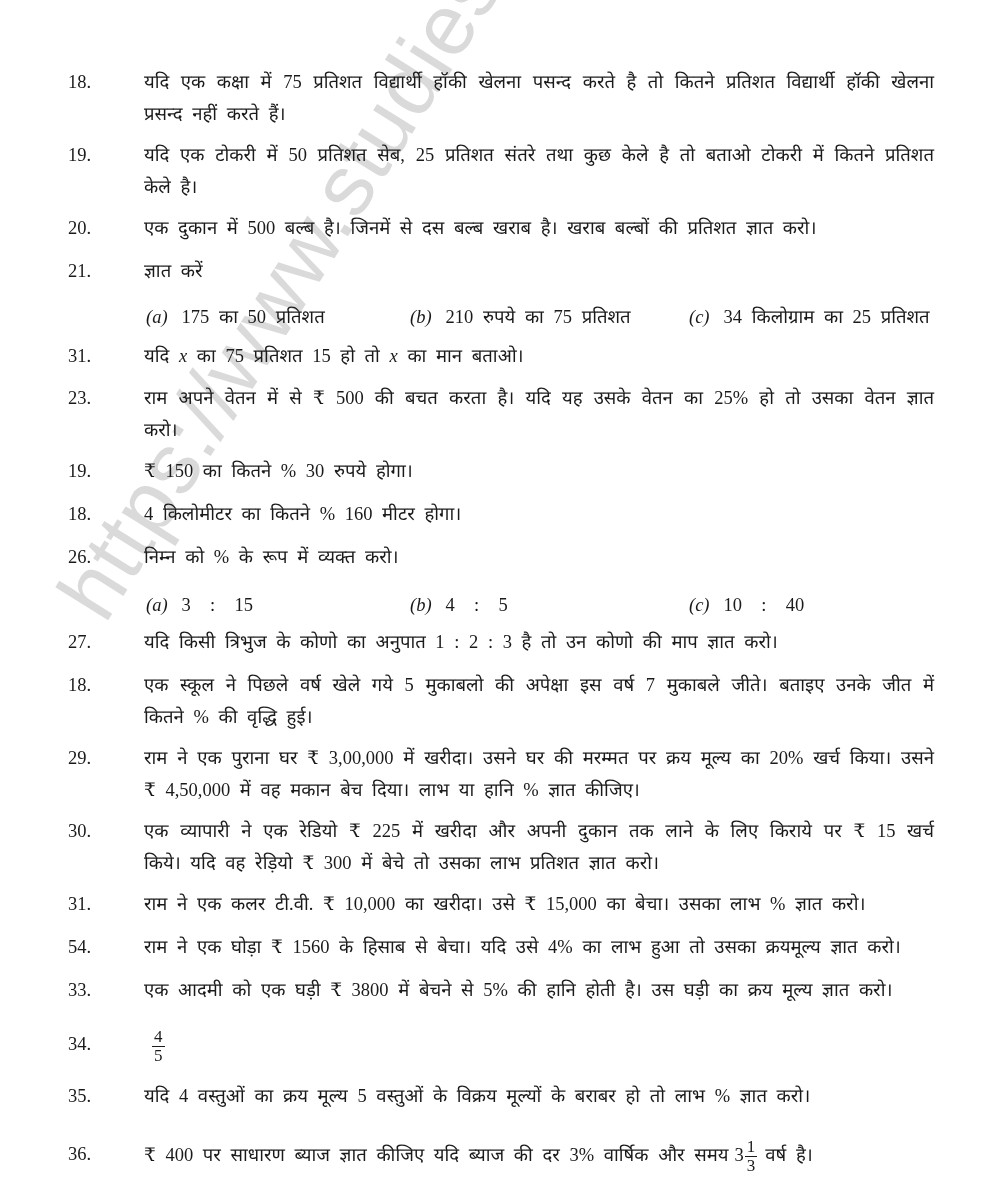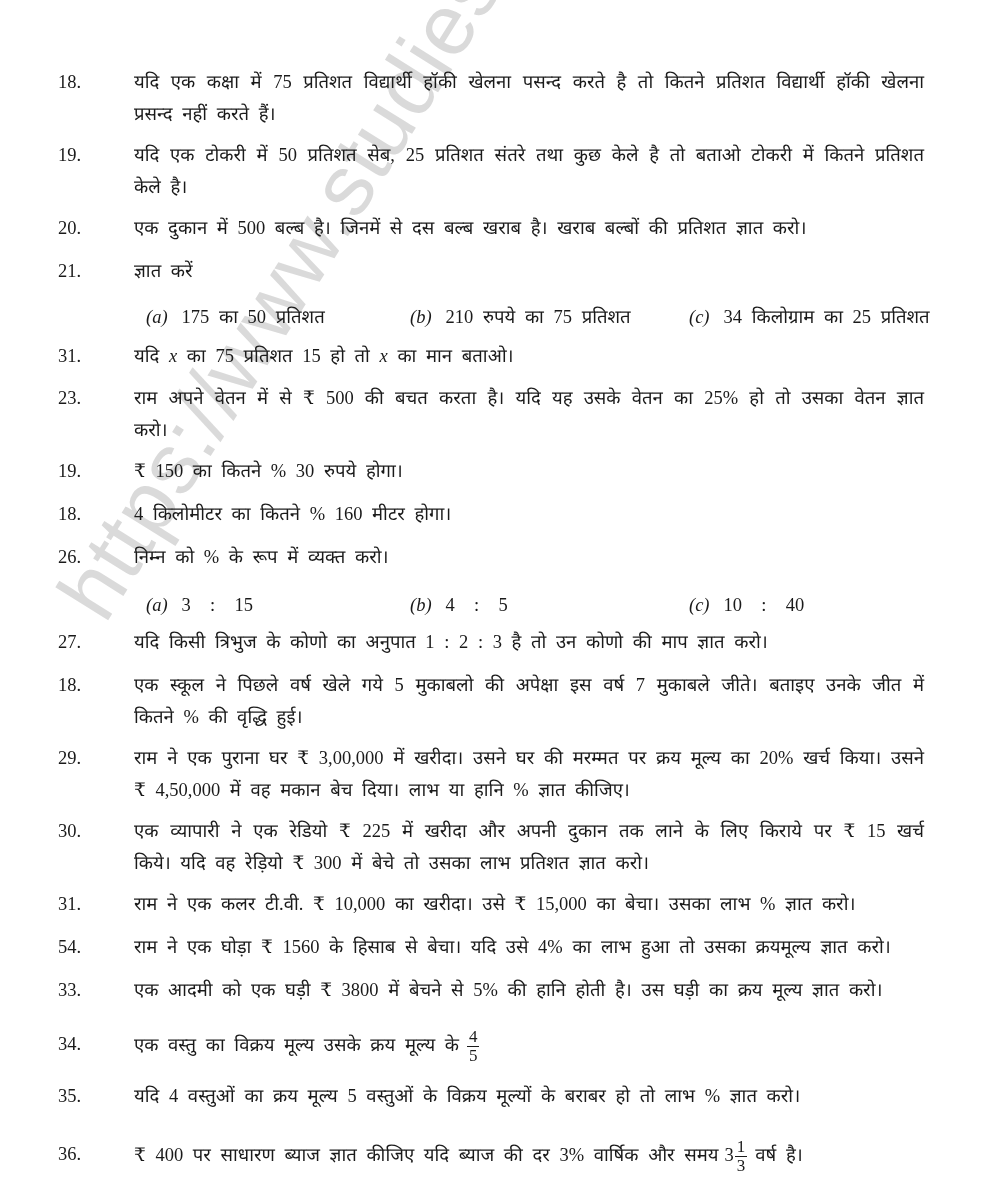--- a/index.html
+++ b/index.html
@@ -15,21 +15,21 @@
       font-family: "Liberation Serif", "DejaVu Serif", serif;
       color: #1a1a1a;
     }
     .page {
       position: absolute;
       left: 0; top: 0;
       width: 988px; height: 1200px;
     }
     .q {
       position: absolute;
-      left: 58px;
+      left: 68px;
       width: 866px;
       font-size: 18.5px;
       line-height: 32px;
       word-spacing: 5px;
     }
     .q .num {
       position: absolute;
       left: 0;
       top: 0;
       width: 40px;
@@ -198,21 +198,21 @@
       <div class="body">राम ने एक घोड़ा ₹ 1560 के हिसाब से बेचा। यदि उसे 4% का लाभ हुआ तो उसका क्रयमूल्य ज्ञात करो।</div>
     </div>
 
     <div class="q" style="top:974px">
       <span class="num">33.</span>
       <div class="body">एक आदमी को एक घड़ी ₹ 3800 में बेचने से 5% की हानि होती है। उस घड़ी का क्रय मूल्य ज्ञात करो।</div>
     </div>
 
     <div class="q" style="top:1028px">
       <span class="num">34.</span>
-      <div class="body"><span>एक वस्तु का विक्रय मूल्य उसके क्रय मूल्य के</span><span class="frac"><span class="top">4</span><span>5</span></span></div>
+      <div class="body"><span class="frac"><span class="top">4</span><span>5</span></span></div>
     </div>
 
     <div class="q" style="top:1080px">
       <span class="num">35.</span>
       <div class="body">यदि 4 वस्तुओं का क्रय मूल्य 5 वस्तुओं के विक्रय मूल्यों के बराबर हो तो लाभ % ज्ञात करो।</div>
     </div>
 
     <div class="q" style="top:1138px">
       <span class="num">36.</span>
       <div class="body"><span>₹ 400 पर साधारण ब्याज ज्ञात कीजिए यदि ब्याज की दर 3% वार्षिक और समय</span><span class="mixed-whole">3</span><span class="frac"><span class="top">1</span><span>3</span></span><span>वर्ष है।</span></div>

